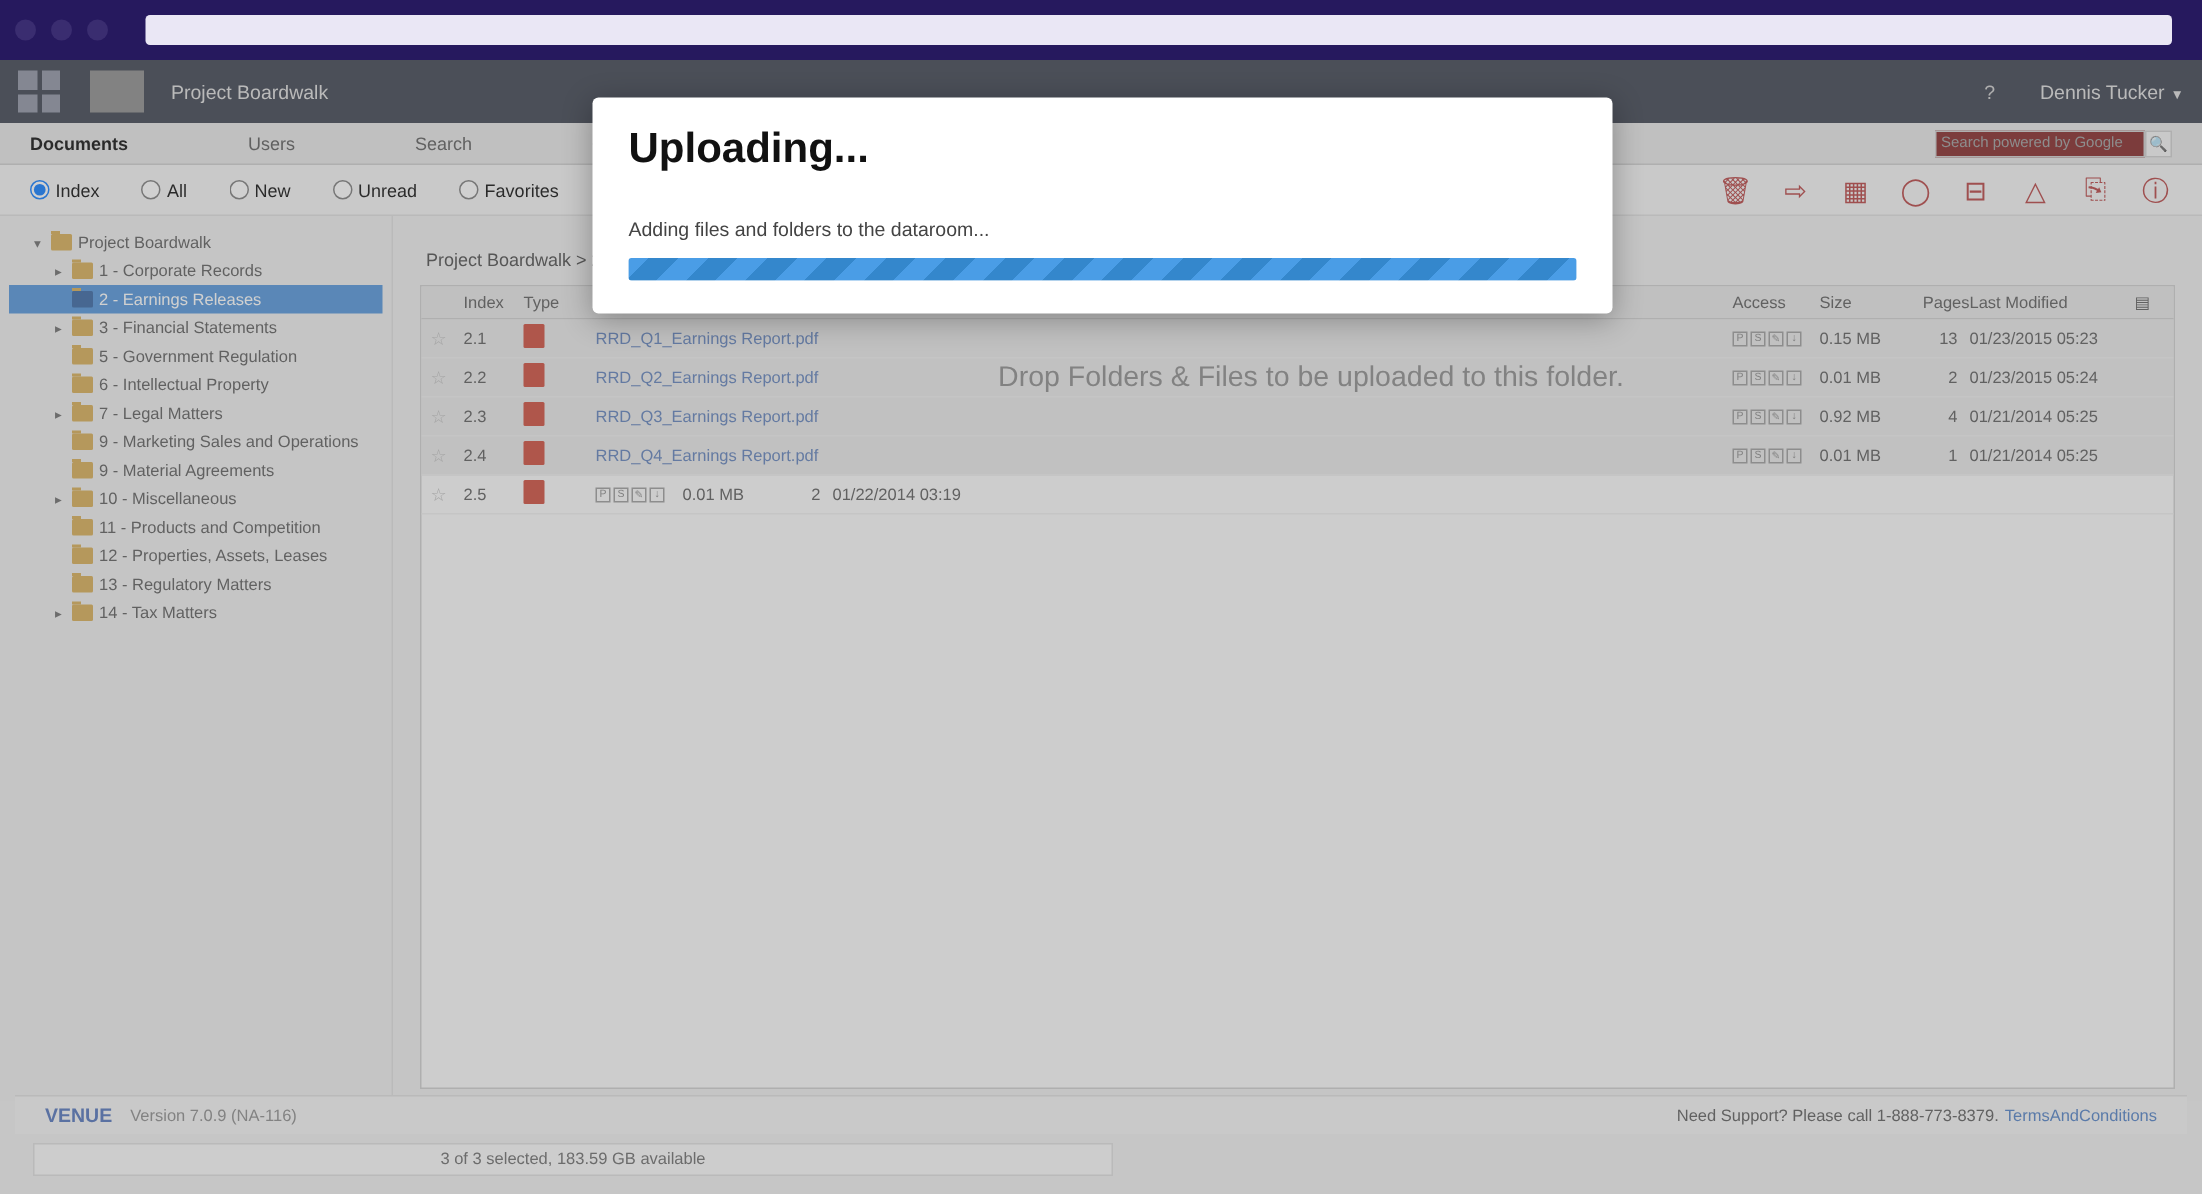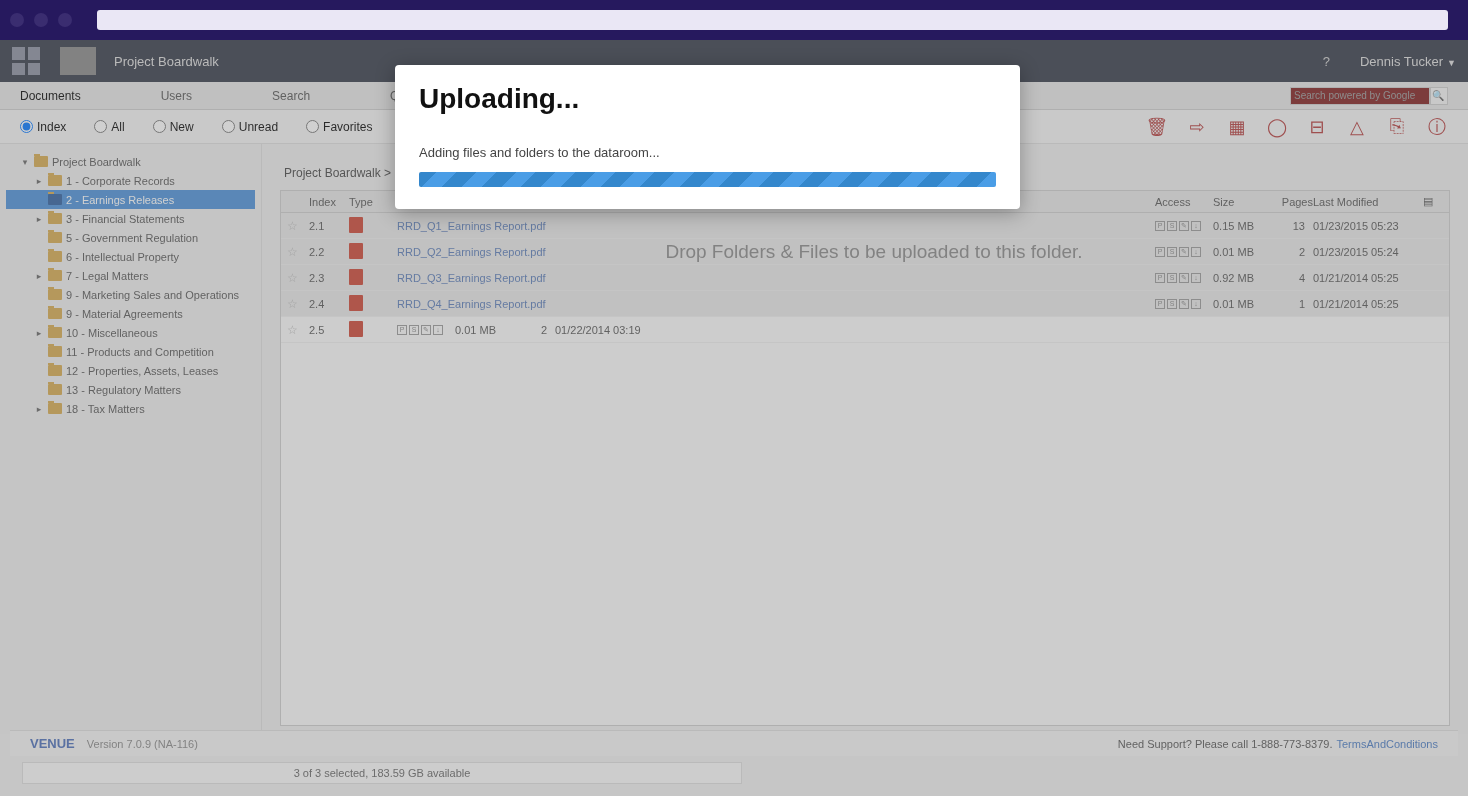--- a/index.html
+++ b/index.html
@@ -18,21 +18,21 @@
 .logo-box { width: 36px; height: 28px; background: #888; margin-right: 18px; }
 .proj-name { color: #ddd; }
 .topnav .spacer { flex: 1; }
 .help-icon { color: #ccc; margin-right: 30px; font-size: 13px; }
 .user-name { color: #ddd; font-size: 13px; text-align: right; }
 .caret-down { font-size: 9px; margin-left: 4px; }
 
 
 .tabbar { background: #e6e6e6; height: 28px; display: flex; align-items: center; padding: 0 20px; font-size: 12px; color: #555; border-bottom: 1px solid #ccc; }
 .tab { margin-right: 80px; cursor: pointer; }
-.tab.active { color: #000; font-weight: normal; }
+.tab.active { color: #000; font-weight: bold; }
 .search-box { margin-left: auto; display: flex; align-items: center; }
 .search-box input { width: 140px; height: 18px; font-size: 10px; border: 1px solid #ccc; padding: 0 3px; background: #7f1d1d; color: #999; }
 .search-btn { width: 18px; height: 18px; border: 1px solid #ccc; background: #f5f5f5; font-size: 10px; display: flex; align-items: center; justify-content: center; }
 
 
 .filterbar { background: #f4f4f4; height: 34px; display: flex; align-items: center; padding: 0 20px; font-size: 12px; border-bottom: 1px solid #ddd; }
 .radio-item { display: flex; align-items: center; margin-right: 28px; }
 .radio-item input { margin-right: 4px; }
 .toolbar-icons { margin-left: auto; display: flex; gap: 18px; align-items: center; }
 .tool-icon { width: 22px; height: 22px; display: flex; align-items: center; justify-content: center; color: #b43a3a; font-size: 18px; }
@@ -90,21 +90,21 @@
 .footer .spc { flex: 1; }
 .footer .support { color: #555; }
 .footer .terms { color: #4a7cc4; margin-left: 4px; }
 
 .statusbar { position: absolute; bottom: 12px; left: 22px; width: 720px; height: 22px; background: #fafafa; border: 1px solid #ddd; font-size: 11px; color: #666; display: flex; align-items: center; justify-content: center; text-align: center; }
 
 
 .dim { position: absolute; top: 40px; left: 0; width: 100%; bottom: 0; background: rgba(120,120,120,0.35); }
 
 
-.modal { position: absolute; top: 65px; left: 395px; width: 625px; background: #fff; border-radius: 4px; box-shadow: 0 4px 20px rgba(0,0,0,0.3); padding: 18px 24px 22px; }
+.modal { position: absolute; top: 65px; left: 395px; width: 680px; background: #fff; border-radius: 4px; box-shadow: 0 4px 20px rgba(0,0,0,0.3); padding: 18px 24px 22px; }
 .modal-title { font-size: 28px; font-weight: bold; color: #111; margin-bottom: 30px; }
 .modal-text { font-size: 13px; color: #444; margin-bottom: 12px; }
 .progress { height: 15px; background: #3a8fd6; border-radius: 2px; background-image: repeating-linear-gradient(-45deg, #4a9de6 0, #4a9de6 14px, #3487cc 14px, #3487cc 28px); }
 </style>
 </head>
 <body>
 
 <div class="titlebar">
   <div class="win-dots">
     <div class="win-dot"></div>
@@ -243,21 +243,21 @@
         <span>12 - Properties, Assets, Leases</span>
       </div>
     <div class="tree-row indent-2">
         <span class="tree-caret"></span>
         <span class="tree-folder"></span>
         <span>13 - Regulatory Matters</span>
       </div>
     <div class="tree-row indent-2">
         <span class="tree-caret">▸</span>
         <span class="tree-folder"></span>
-        <span>18 - Tax Matters</span>
+        <span>14 - Tax Matters</span>
       </div>
   </div>
 
   <div class="content">
     <div class="breadcrumb">Project Boardwalk &gt; 2 -</div>
     <div class="table-wrap">
       <div class="thead">
         <div class="th-star"></div>
         <div class="th-idx">Index</div>
         <div class="th-type">Type</div>

